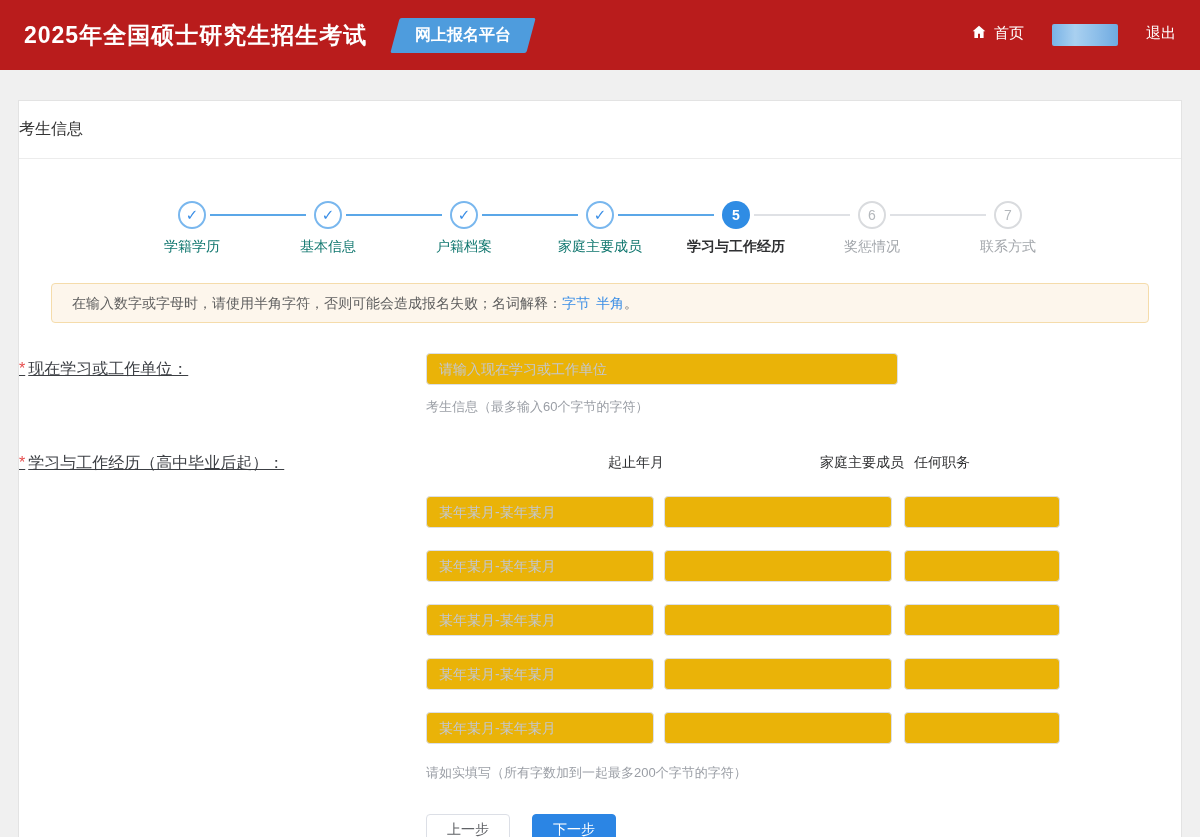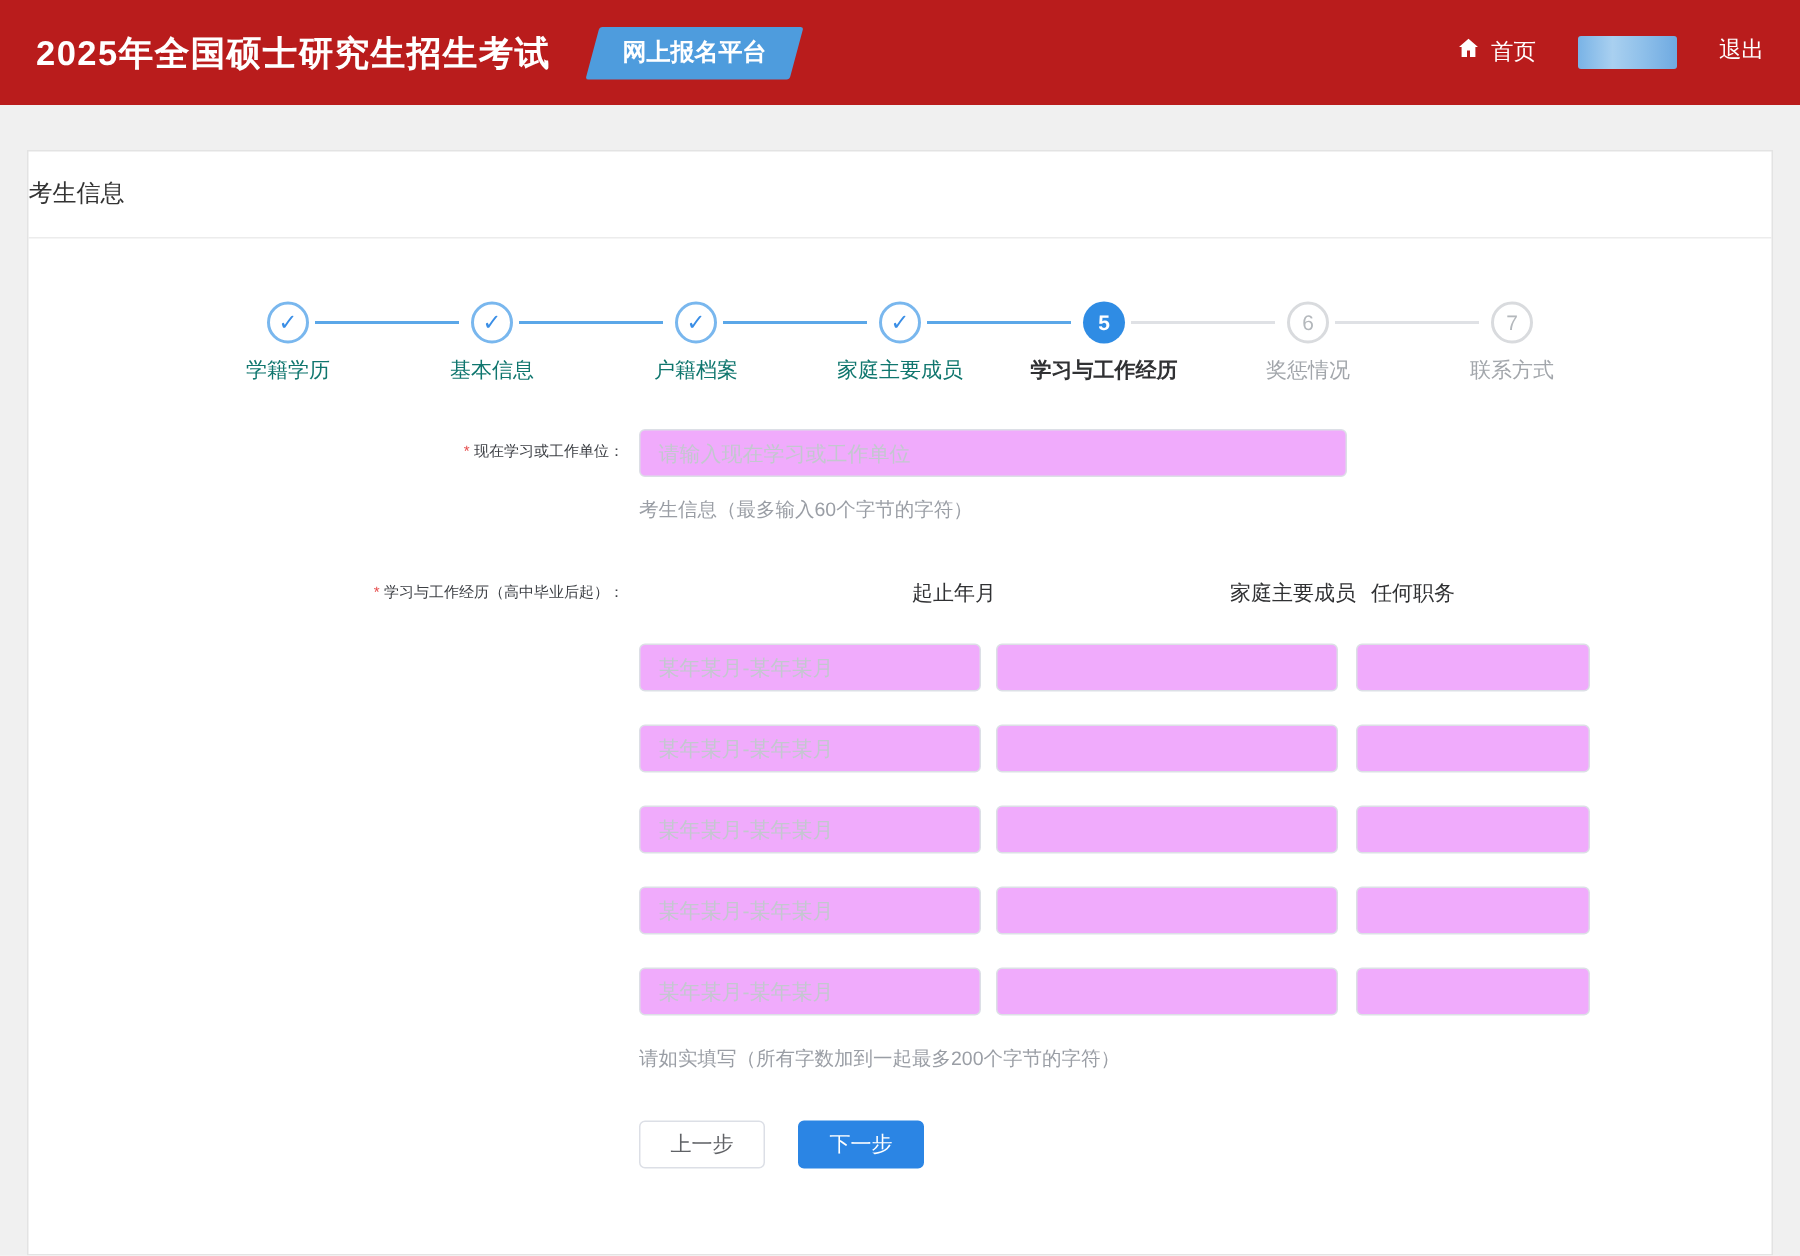--- a/index.html
+++ b/index.html
@@ -45,25 +45,25 @@
   
   .notice { margin:27px 32px 0; background:#fdf6ec; border:1px solid #f5dcab;
     border-radius:4px; padding:10px 20px; font-size:14px; color:#5e5e5e; line-height:18px; }
   .notice a { color:#3a8ee6; text-decoration:none; cursor:pointer; }
   .notice a.second { margin-left:6px; }
 
   
   .form-area { margin-top:30px; }
   .form-row { display:flex; align-items:center; }
   .form-row.top { align-items:flex-start; }
-  .form-label { width:407px; box-sizing:border-box; padding-right:10px; text-align:right;
-    font-size:10px; color:#3c3f44; line-height:18px; }
+  .form-label { width:407px; box-sizing:border-box; padding-right:10px; text-align:left;
+    font-size:16px; color:#3c3f44; line-height:18px;text-decoration:underline; }
   .req { color:#e64c4c; margin-right:3px; }
   .input { border:1px solid #dcdfe6; border-radius:4px; height:32px; box-sizing:border-box;
-    padding:0 12px; font-size:14px; color:#606266; outline:none; background:#f0abfc;
+    padding:0 12px; font-size:14px; color:#606266; outline:none; background:#eab308;
     font-family:inherit; }
   .input::placeholder { color:#c3c7cf; }
   .input-unit { width:472px; }
   .helper { margin:13px 0 0 407px; font-size:13px; color:#9a9ea5; }
 
   .exp-section { margin-top:38px; }
   .exp-headers { display:flex; font-size:14px; color:#303133; }
   .exp-headers span { box-sizing:border-box; padding-left:10px;text-align:right; }
   .hd-period { width:238px; }
   .hd-unit { width:240px; }
@@ -151,20 +151,23 @@
     </div>
     <div class="step pending">
       <span class="step-connector gray"></span>
       <div class="step-circle">
           <span>7</span>
         </div>
       <div class="step-label">联系方式</div>
     </div>
   </div>
 
+  <div class="notice">
+    <span>在输入数字或字母时，请使用半角字符，否则可能会造成报名失败；名词解释：</span><a>字节</a><a class="second">半角</a><span>。</span>
+  </div>
 
   <div class="form-area">
 
     <div class="form-row">
       <label class="form-label"><span class="req">*</span><span>现在学习或工作单位：</span></label>
       <input class="input input-unit" type="text" placeholder="请输入现在学习或工作单位" style="">
     </div>
     <div class="helper">考生信息（最多输入60个字节的字符）</div>
 
     <div class="form-row top exp-section">

